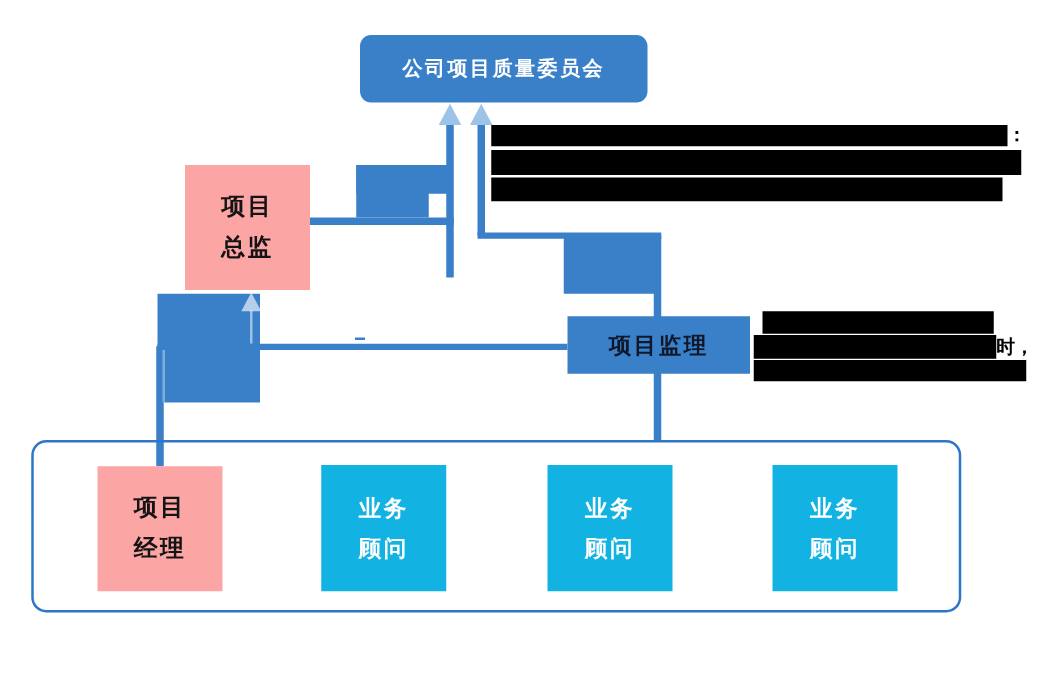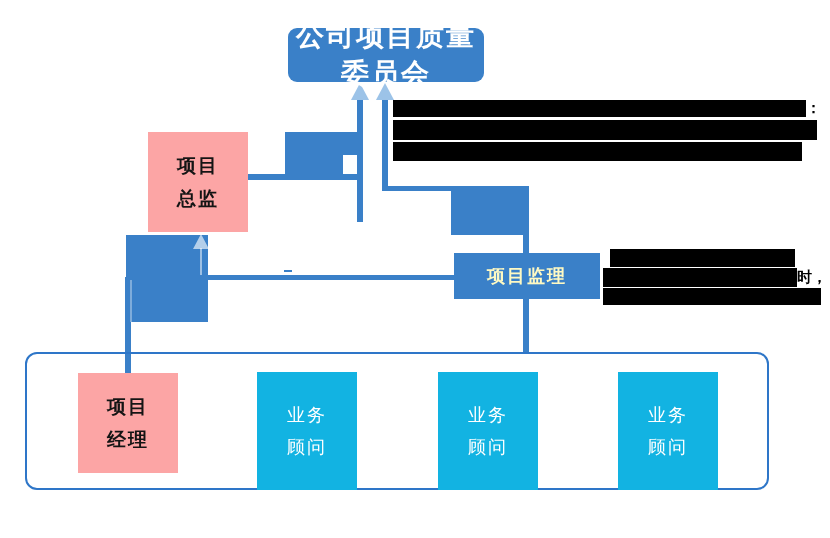--- a/index.html
+++ b/index.html
@@ -7,38 +7,38 @@
     position:relative;width:830px;height:538px;background:#ffffff;overflow:hidden;
     font-family:"Liberation Sans","DejaVu Sans",sans-serif;
   }
   .abs{position:absolute;box-sizing:border-box;}
   
   .box-blue{background:#3a80c8;}
   .box-cyan{background:#fca5a5;}
   .box-sky{background:#12b3e2;}
   .node{display:flex;align-items:center;justify-content:center;text-align:center;}
   .committee{
-    left:288px;top:28px;width:196px;height:54px;border-radius:9px;
-    color:#ffffff;font-size:28px;font-weight:bold;letter-spacing:2px;
+    left:288px;top:28px;width:230px;height:54px;border-radius:9px;
+    color:#ffffff;font-size:16px;font-weight:bold;letter-spacing:2px;
   }
   .director{
     left:148px;top:132px;width:100px;height:100px;
     color:#141414;font-size:19px;font-weight:bold;line-height:33px;letter-spacing:2px;
   }
   .supervisor{
     left:454px;top:253px;width:146px;height:46px;
-    color:#fef9c3;font-size:18px;font-weight:bold;letter-spacing:2px;
+    color:#0f172a;font-size:18px;font-weight:bold;letter-spacing:2px;
   }
   .manager{
     left:78px;top:373px;width:100px;height:100px;
     color:#141414;font-size:19px;font-weight:bold;line-height:33px;letter-spacing:2px;
   }
   .consultant{
-    top:372px;width:100px;height:118px;
-    color:#ffffff;font-size:18px;font-weight:normal;line-height:32px;letter-spacing:2px;
+    top:372px;width:100px;height:101px;
+    color:#ffffff;font-size:18px;font-weight:bold;line-height:32px;letter-spacing:2px;
   }
   .c1{left:257px;} .c2{left:438px;} .c3{left:618px;}
   
   .line{background:#3a80c8;}
   
   .arrowhead-up{
     width:0;height:0;border-left:9px solid transparent;border-right:9px solid transparent;
     border-bottom:17px solid #9cc3e8;
   }
   .arrowhead-up-light{

